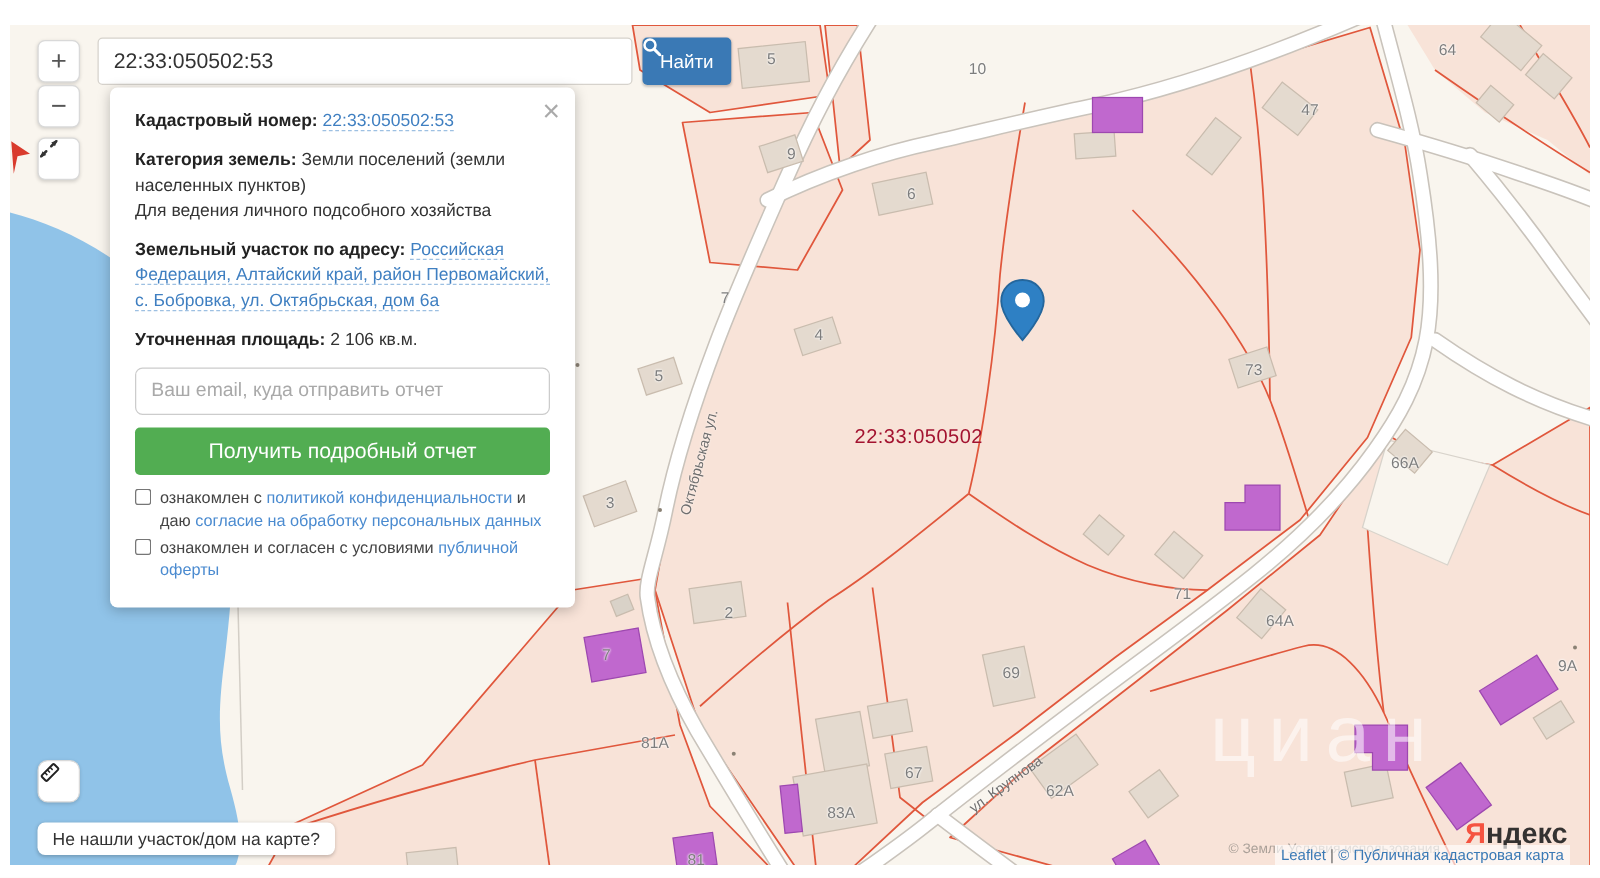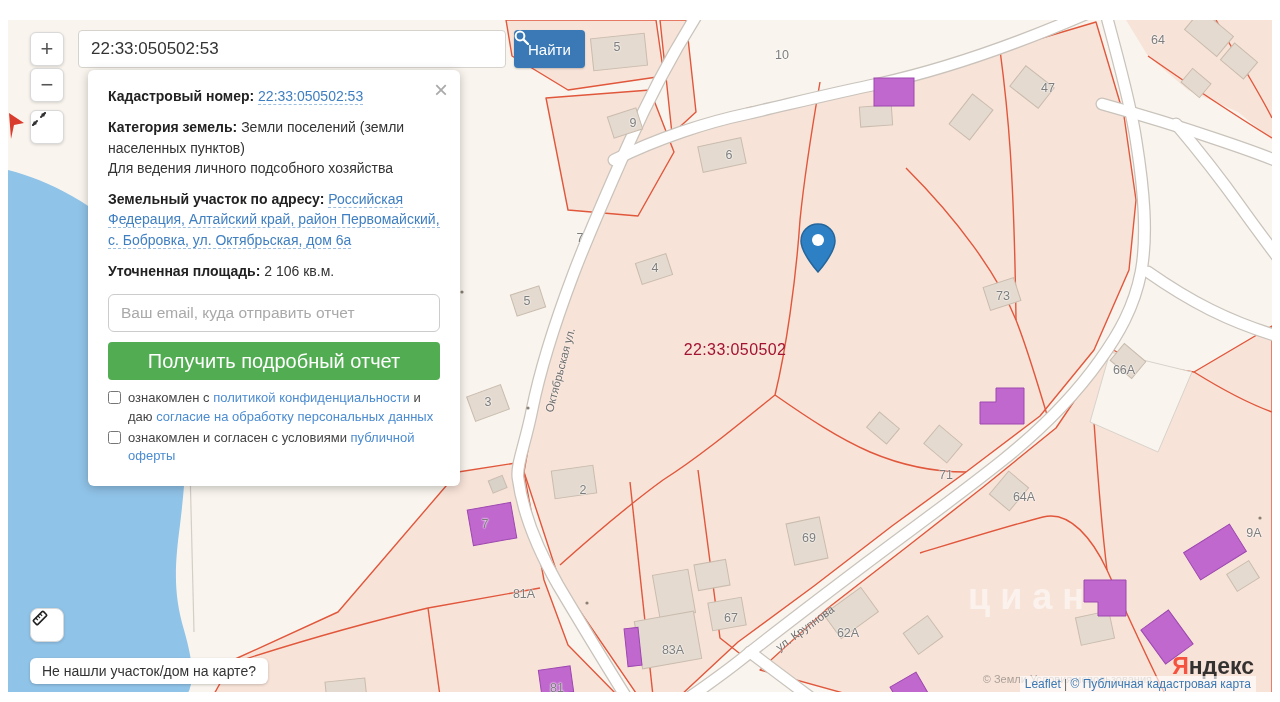--- a/index.html
+++ b/index.html
@@ -6,22 +6,22 @@
     font-family:"Liberation Sans","DejaVu Sans",sans-serif;}
   .frame{position:absolute;left:8px;top:20px;width:1264px;height:672px;overflow:hidden;background:#f9f5ee;}
   .frame svg{position:absolute;left:0;top:0;}
   
   .lbl{position:absolute;transform:translate(-50%,-50%);color:#7d7d7d;font-size:12.5px;
     text-shadow:0 0 2px #fff,0 0 2px #fff;white-space:nowrap;pointer-events:none;}
   .street{position:absolute;color:#6e6e6e;font-size:11.5px;white-space:nowrap;
     text-shadow:0 0 2px #fff;pointer-events:none;}
   .quarter{position:absolute;transform:translate(-50%,-50%);color:#a31330;font-size:16px;
     letter-spacing:.4px;white-space:nowrap;}
-  .watermark{position:absolute;color:rgba(255,255,255,.55);font-size:36px;font-weight:bold;
-    letter-spacing:10px;pointer-events:none;margin-top:26px;}
+  .watermark{position:absolute;color:rgba(255,255,255,.55);font-size:64px;font-weight:normal;
+    letter-spacing:10px;pointer-events:none;}
   
   .ctl{position:absolute;width:34px;height:34px;background:#fff;border:1px solid #d9d9d9;
     border-radius:6px;box-shadow:0 1px 3px rgba(0,0,0,.15);display:flex;align-items:center;
     justify-content:center;font-size:22px;color:#555;cursor:pointer;box-sizing:border-box;}
   .search{position:absolute;left:70px;top:10px;width:428px;height:38px;border:1px solid #d6d2cc;
     border-radius:4px;font-size:17px;color:#333;padding:0 12px;box-sizing:border-box;
     font-family:"Liberation Sans",sans-serif;}
   .findbtn{position:absolute;left:506px;top:10px;height:38px;padding:0 14px;background:#3a79b5;
     border:none;border-radius:4px;color:#fff;font-size:15px;display:flex;align-items:center;
     gap:7px;cursor:pointer;box-shadow:0 1px 2px rgba(0,0,0,.2);font-family:"Liberation Sans",sans-serif;}
@@ -31,21 +31,21 @@
     font-size:14px;color:#333;line-height:1.45;}
   .popup b{color:#222;}
   .popup .row{margin-bottom:11px;}
   .plink{color:#3f7fc1;text-decoration:none;border-bottom:1px dashed #9dc0e2;cursor:pointer;}
   .plain-link{color:#4b8bd0;text-decoration:none;cursor:pointer;}
   .close-x{position:absolute;right:12px;top:8px;font-size:24px;color:#aaa;line-height:1;cursor:pointer;}
   .email{width:100%;height:38px;border:1px solid #ccc;border-radius:6px;font-size:15.5px;
     padding:0 12px;box-sizing:border-box;color:#333;font-family:"Liberation Sans",sans-serif;margin:2px 0 10px 0;}
   .email::placeholder{color:#a9a9a9;}
   .greenbtn{width:100%;height:38px;background:#52ad52;border:none;border-radius:4px;color:#fff;
-    font-size:20px;cursor:pointer;margin-bottom:9px;font-family:"Liberation Sans",sans-serif;}
+    font-size:17px;cursor:pointer;margin-bottom:9px;font-family:"Liberation Sans",sans-serif;}
   .chk{display:flex;gap:7px;font-size:13px;color:#444;line-height:1.4;margin-bottom:3px;}
   .chk input{width:13px;height:13px;margin:2px 0 0 0;flex:0 0 auto;}
   .manual{display:block;text-align:center;margin-top:14px;color:#3f7fc1;font-size:14px;
     text-decoration:none;border-bottom:none;cursor:pointer;}
   .manual span{border-bottom:1px dashed #9dc0e2;}
   
   .notfound{position:absolute;left:22px;top:638px;background:#fff;border-radius:6px;
     box-shadow:0 1px 3px rgba(0,0,0,.2);padding:5px 12px;font-size:14px;color:#333;white-space:nowrap;}
   .yandex{position:absolute;right:18px;bottom:12px;font-size:23px;font-weight:bold;color:#1a1a1a;opacity:.88;}
   .yandex .ya{color:#f5402c;}

